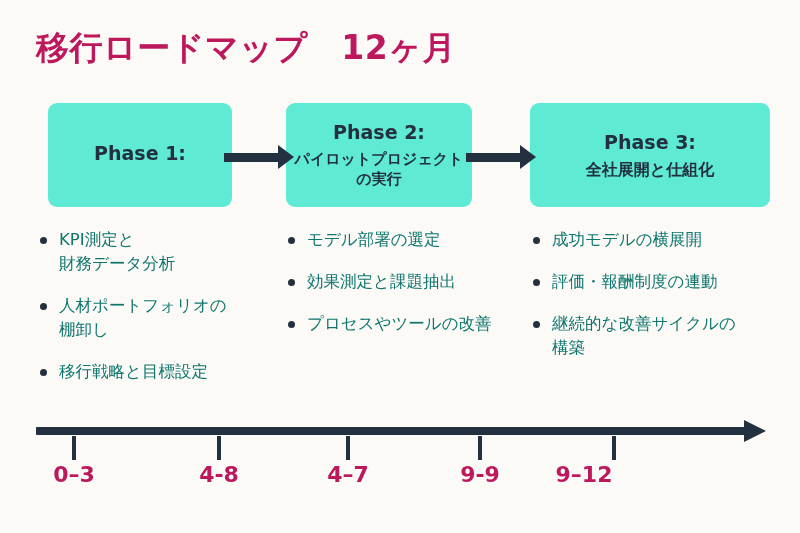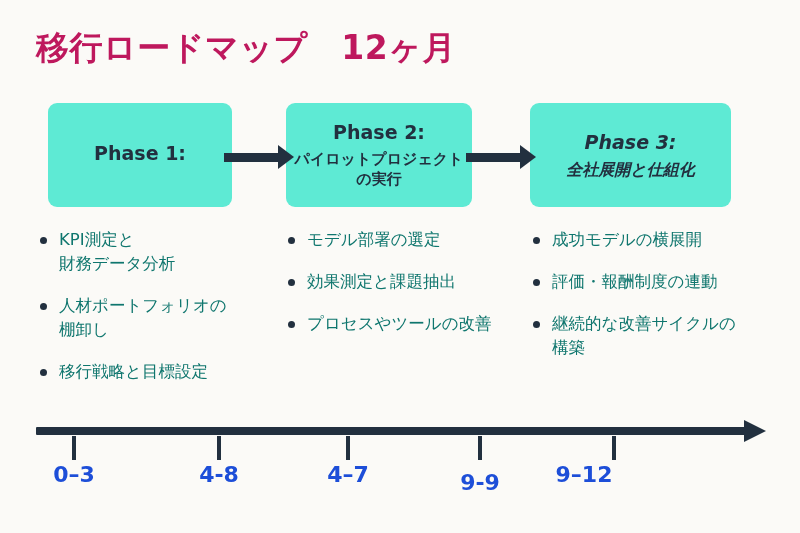--- a/index.html
+++ b/index.html
@@ -44,21 +44,21 @@
     display: flex;
     flex-direction: column;
     align-items: center;
     justify-content: center;
     text-align: center;
     box-sizing: border-box;
     padding: 4px 6px;
   }
   .phase-box.b1 { left: 48px;  width: 184px; }
   .phase-box.b2 { left: 286px; width: 186px; }
-  .phase-box.b3 { left: 530px; width: 201px; font-style: italic; }
+  .phase-box.b3 { left: 530px; width: 240px; }
 
   .phase-head {
     font-size: 19px;
     font-weight: 700;
     color: #22303f;
     line-height: 1.35;
     margin-bottom: 3px;
   }
   .phase-sub {
     font-size: 16px;
@@ -156,28 +156,28 @@
     top: 436px;
     width: 4px;
     height: 24px;
     background: #22303f;
   }
   .tick-label {
     position: absolute;
     top: 462px;
     font-size: 22px;
     font-weight: 700;
-    color: #1d4ed8;
+    color: #be185d;
     transform: translateX(-50%);
     white-space: nowrap;
   }
   .t0 { left: 72px; }  .l0 { left: 74px; }
   .t1 { left: 217px; } .l1 { left: 219px; }
   .t2 { left: 346px; } .l2 { left: 348px; }
-  .t3 { left: 478px; } .l3 { left: 480px; margin-top: 8px; }
+  .t3 { left: 478px; } .l3 { left: 480px; }
   .t4 { left: 612px; } .l4 { left: 584px; }
 </style>
 </head>
 <body>
 
 <div id="slide">
 
   <div class="title">移行ロードマップ　12ヶ月</div>
 
   <div class="phase-box b1">

